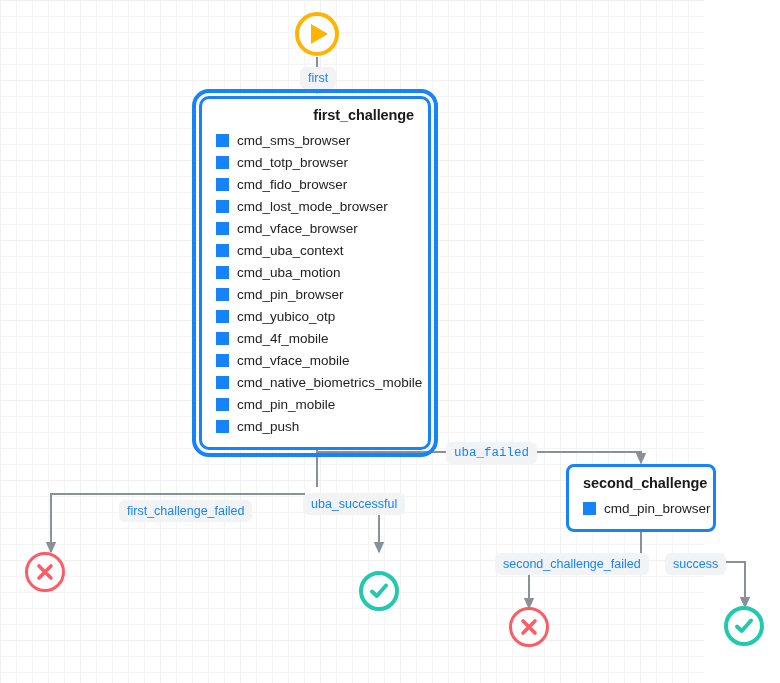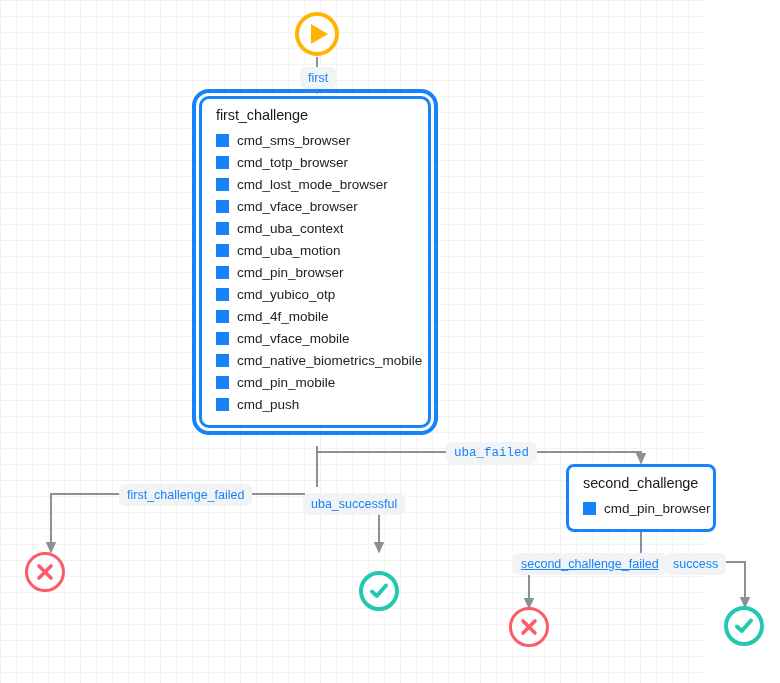--- a/index.html
+++ b/index.html
@@ -74,23 +74,23 @@
     padding: 8px 14px 10px 14px;
   }
   .proc-node.selected {
     border: 3px solid #1683FB;
     outline: 4px solid #1683FB;
     outline-offset: 3px;
     border-radius: 10px;
   }
   .proc-title {
     font-size: 14.5px;
-    font-weight: normal;
+    font-weight: bold;
     color: #1a1a1a;
-    text-align: left;
+    text-align: right;
     margin-bottom: 6px;
     letter-spacing: -0.1px;
   }
   .proc-list { display: flex; flex-direction: column; }
   .proc-item {
     display: flex;
     align-items: center;
     height: 22px;
     font-size: 13.5px;
     color: #222222;
@@ -158,20 +158,24 @@
       <div class="proc-item">
         <span class="proc-bullet"></span>
         <span>cmd_sms_browser</span>
       </div>
       <div class="proc-item">
         <span class="proc-bullet"></span>
         <span>cmd_totp_browser</span>
       </div>
       <div class="proc-item">
         <span class="proc-bullet"></span>
+        <span>cmd_fido_browser</span>
+      </div>
+      <div class="proc-item">
+        <span class="proc-bullet"></span>
         <span>cmd_lost_mode_browser</span>
       </div>
       <div class="proc-item">
         <span class="proc-bullet"></span>
         <span>cmd_vface_browser</span>
       </div>
       <div class="proc-item">
         <span class="proc-bullet"></span>
         <span>cmd_uba_context</span>
       </div>
@@ -215,25 +219,25 @@
     <div class="proc-list">
       <div class="proc-item">
         <span class="proc-bullet"></span>
         <span>cmd_pin_browser</span>
       </div>
     </div>
   </div>
 
   <div class="edge-label" style="left:446px; top:442px;font-family:Liberation Mono, monospace;">uba_failed</div>
 
-  <div class="edge-label" style="left:119px; top:484px;">first_challenge_failed</div>
+  <div class="edge-label" style="left:119px; top:500px;">first_challenge_failed</div>
 
   <div class="edge-label" style="left:303px; top:493px;">uba_successful</div>
 
-  <div class="edge-label" style="left:513px; top:553px;text-decoration:underline;">second_challenge_failed</div>
+  <div class="edge-label" style="left:495px; top:553px;">second_challenge_failed</div>
 
   <div class="edge-label" style="left:665px; top:553px;text-align:center;">success</div>
 
   <div class="term-node term-fail" style="left:25px; top:552px;">
     <svg width="22" height="22" viewBox="0 0 22 22">
       <path d="M5,5 L17,17 M17,5 L5,17" stroke="#FC5C65" stroke-width="3.6" stroke-linecap="round"></path>
     </svg>
   </div>
 
   <div class="term-node term-success" style="left:359px; top:571px;">

